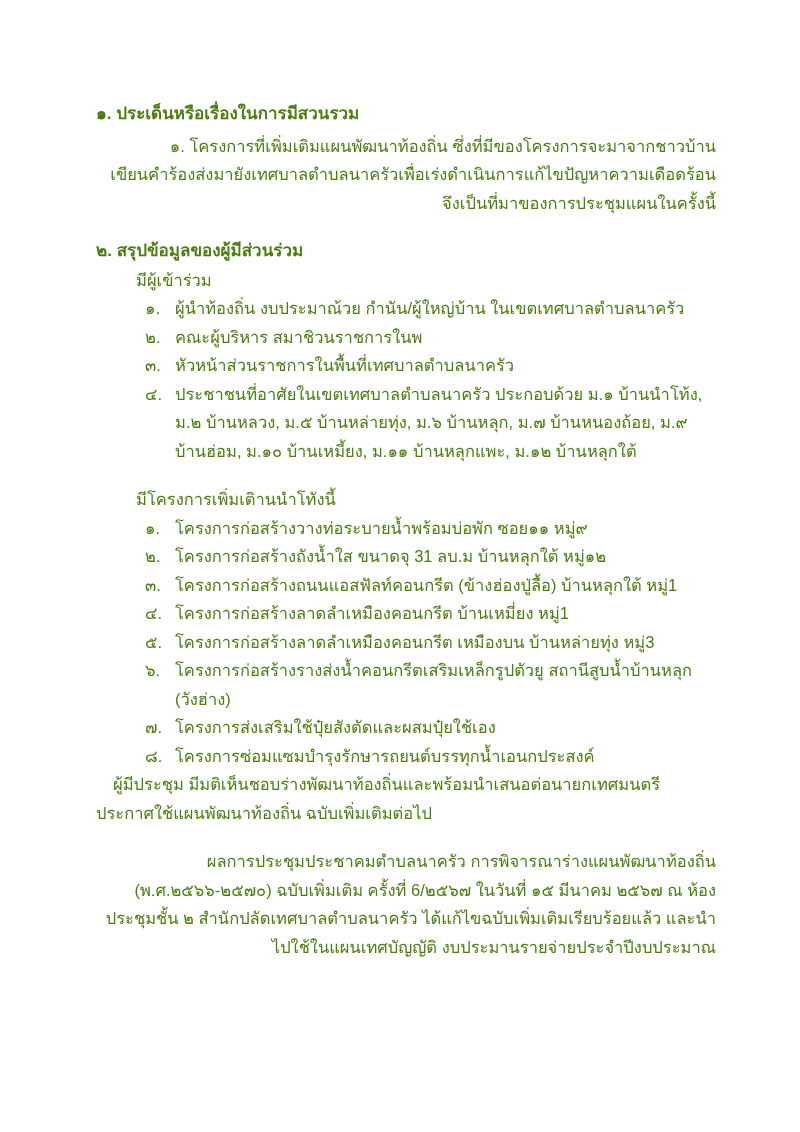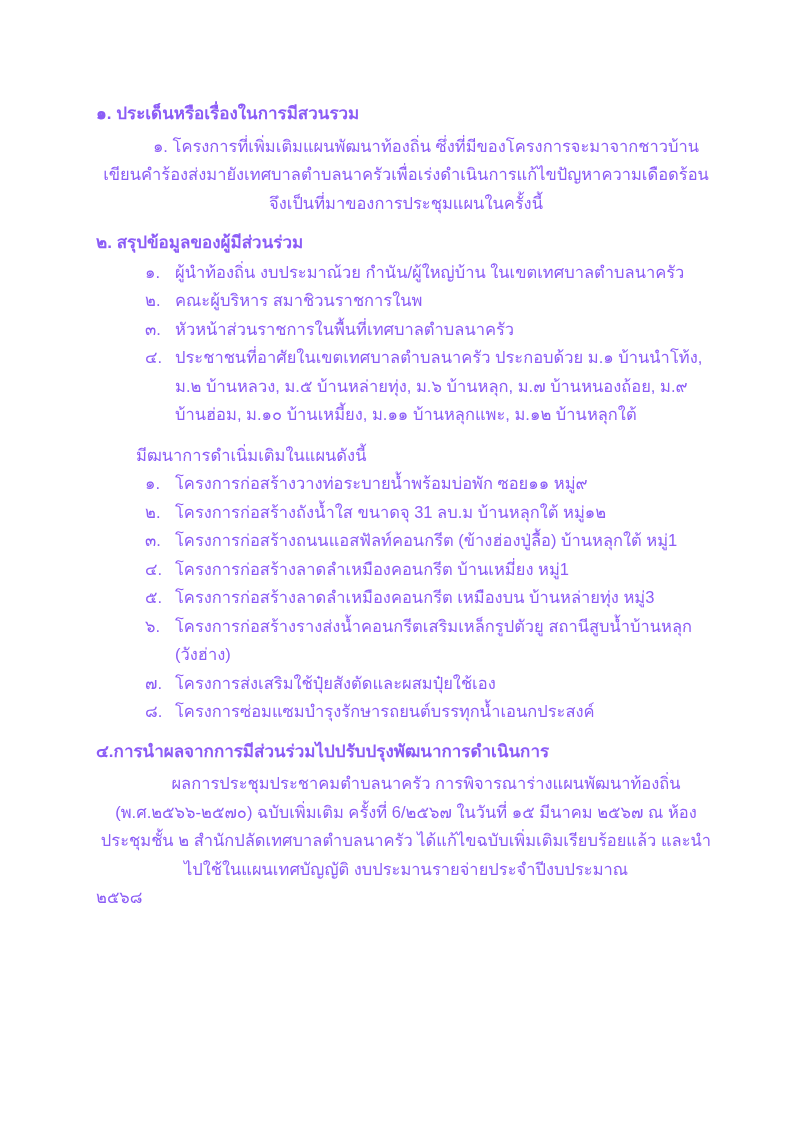--- a/index.html
+++ b/index.html
@@ -2,43 +2,43 @@
 <html lang="th"><head>
 <meta charset="utf-8">
 <style>
   html, body { margin: 0; padding: 0; background: #ffffff; }
   .page {
     position: relative;
     width: 800px;
     height: 1132px;
     background: #ffffff;
     font-family: "Liberation Sans", "DejaVu Sans", sans-serif;
-    color: #8b5cf6;
+    color: #4d7c0f;
     overflow: hidden;
   }
   .content {
     position: absolute;
     left: 96px;
     top: 100px;
     width: 620px;
     font-size: 16.5px;
     line-height: 28.5px;
   }
-  .section { margin-top: 12px; }
+  .section { margin-top: 20px; }
   .section:first-child { margin-top: 0; }
   .heading {
     margin: 0;
     font-size: 17px;
     font-weight: 700;
     line-height: 28.5px;
   }
   .para {
     margin: 3px 0 0 0;
     text-indent: 40px;
-    text-align: center;
+    text-align: right;
   }
   .intro {
     margin: 0 0 0 40px;
   }
   .num-list {
     list-style: none;
     margin: 0 0 0 49px;
     padding: 0;
   }
   .num-list li { display: flex; }
@@ -56,20 +56,21 @@
 <div class="page">
   <div class="content">
 
     <div class="section">
       <h3 class="heading">๑. ประเด็นหรือเรื่องในการมีสวนรวม</h3>
       <p class="para">๑. โครงการที่เพิ่มเติมแผนพัฒนาท้องถิ่น ซึ่งที่มีของโครงการจะมาจากชาวบ้านเขียนคำร้องส่งมายังเทศบาลตำบลนาครัวเพื่อเร่งดำเนินการแก้ไขปัญหาความเดือดร้อน จึงเป็นที่มาของการประชุมแผนในครั้งนี้</p>
     </div>
 
     <div class="section">
       <h3 class="heading">๒. สรุปข้อมูลของผู้มีส่วนร่วม</h3>
+      <p class="intro">มีผู้เข้าร่วม</p>
       <ol class="num-list">
         <li>
           <span class="num">๑.</span>
           <span class="txt">ผู้นำท้องถิ่น งบประมาณ้วย กำนัน/ผู้ใหญ่บ้าน ในเขตเทศบาลตำบลนาครัว</span>
         </li>
         <li>
           <span class="num">๒.</span>
           <span class="txt">คณะผู้บริหาร สมาชิวนราชการในพ</span>
         </li>
         <li>
@@ -77,21 +78,21 @@
           <span class="txt">หัวหน้าส่วนราชการในพื้นที่เทศบาลตำบลนาครัว</span>
         </li>
         <li>
           <span class="num">๔.</span>
           <span class="txt">ประชาชนที่อาศัยในเขตเทศบาลตำบลนาครัว ประกอบด้วย ม.๑ บ้านนำโท้ง, ม.๒ บ้านหลวง, ม.๕ บ้านหล่ายทุ่ง, ม.๖ บ้านหลุก, ม.๗ บ้านหนองถ้อย, ม.๙ บ้านฮ่อม, ม.๑๐ บ้านเหมี้ยง, ม.๑๑ บ้านหลุกแพะ, ม.๑๒ บ้านหลุกใต้</span>
         </li>
       </ol>
     </div>
 
     <div class="section">
-      <p class="intro">มีฒนาการดำเนิ่มเติมในแผนดังนี้</p>
+      <p class="intro">มีโครงการเพิ่มเติานนำโทังนี้</p>
       <ol class="num-list">
         <li>
           <span class="num">๑.</span>
           <span class="txt">โครงการก่อสร้างวางท่อระบายน้ำพร้อมบ่อพัก ซอย๑๑ หมู่๙</span>
         </li>
         <li>
           <span class="num">๒.</span>
           <span class="txt">โครงการก่อสร้างถังน้ำใส ขนาดจุ 31 ลบ.ม บ้านหลุกใต้ หมู่๑๒</span>
         </li>
         <li>
@@ -112,22 +113,21 @@
         </li>
         <li>
           <span class="num">๗.</span>
           <span class="txt">โครงการส่งเสริมใช้ปุ๋ยสังตัดและผสมปุ๋ยใช้เอง</span>
         </li>
         <li>
           <span class="num">๘.</span>
           <span class="txt">โครงการซ่อมแซมบำรุงรักษารถยนต์บรรทุกน้ำเอนกประสงค์</span>
         </li>
       </ol>
+      <p class="closing">ผู้มีประชุม มีมติเห็นชอบร่างพัฒนาท้องถิ่นและพร้อมนำเสนอต่อนายกเทศมนตรีประกาศใช้แผนพัฒนาท้องถิ่น ฉบับเพิ่มเติมต่อไป</p>
     </div>
 
     <div class="section">
-      <h3 class="heading">๔.การนำผลจากการมีส่วนร่วมไปปรับปรุงพัฒนาการดำเนินการ</h3>
       <p class="para">ผลการประชุมประชาคมตำบลนาครัว การพิจารณาร่างแผนพัฒนาท้องถิ่น (พ.ศ.๒๕๖๖-๒๕๗๐) ฉบับเพิ่มเติม ครั้งที่ 6/๒๕๖๗ ในวันที่ ๑๕ มีนาคม ๒๕๖๗ ณ ห้องประชุมชั้น ๒ สำนักปลัดเทศบาลตำบลนาครัว ได้แก้ไขฉบับเพิ่มเติมเรียบร้อยแล้ว และนำไปใช้ในแผนเทศบัญญัติ งบประมานรายจ่ายประจำปีงบประมาณ</p>
-      <p class="year-line">๒๕๖๘</p>
     </div>
 
   </div>
 </div>
 
 </body></html>

